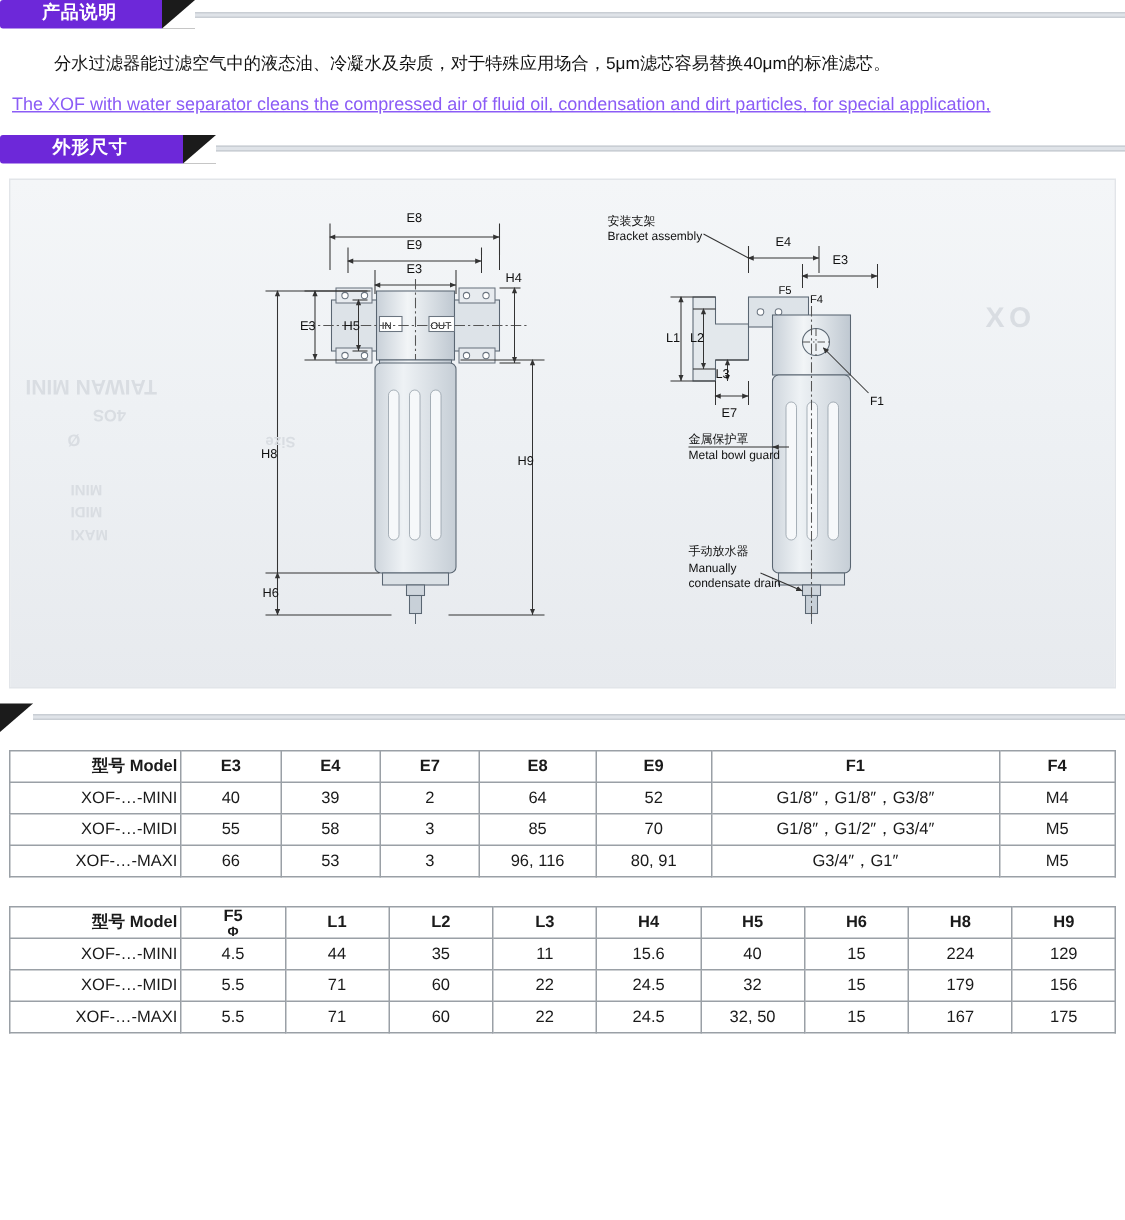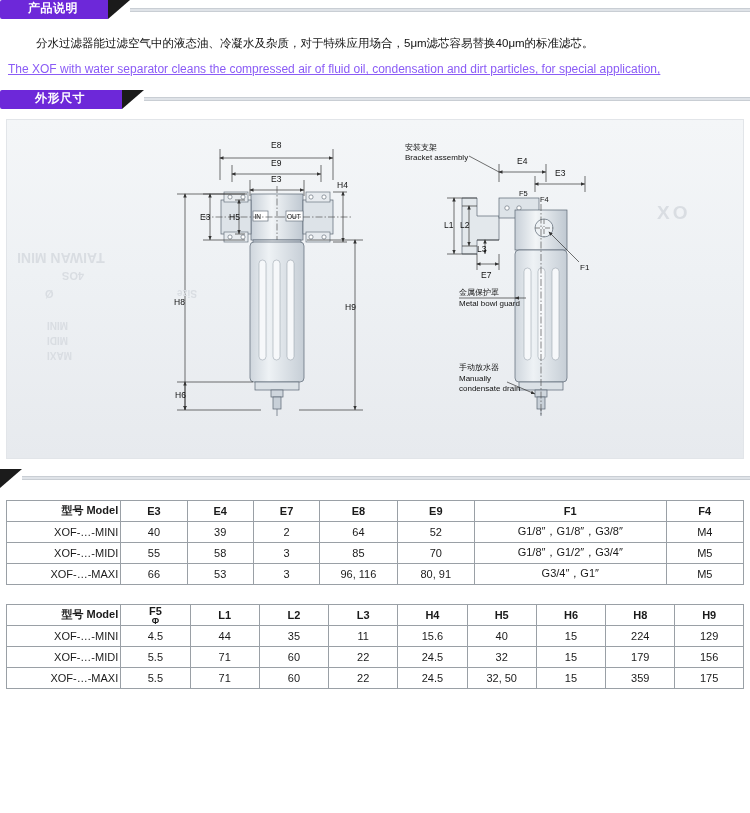--- a/index.html
+++ b/index.html
@@ -467,18 +467,18 @@
       </tr>
       <tr>
         <td class="model">XOF-…-MAXI</td>
         <td>5.5</td>
         <td>71</td>
         <td>60</td>
         <td>22</td>
         <td>24.5</td>
         <td>32, 50</td>
         <td>15</td>
-        <td>359</td>
+        <td>167</td>
         <td>175</td>
       </tr>
     </tbody>
   </table>
 </div>
 
 </body></html>

